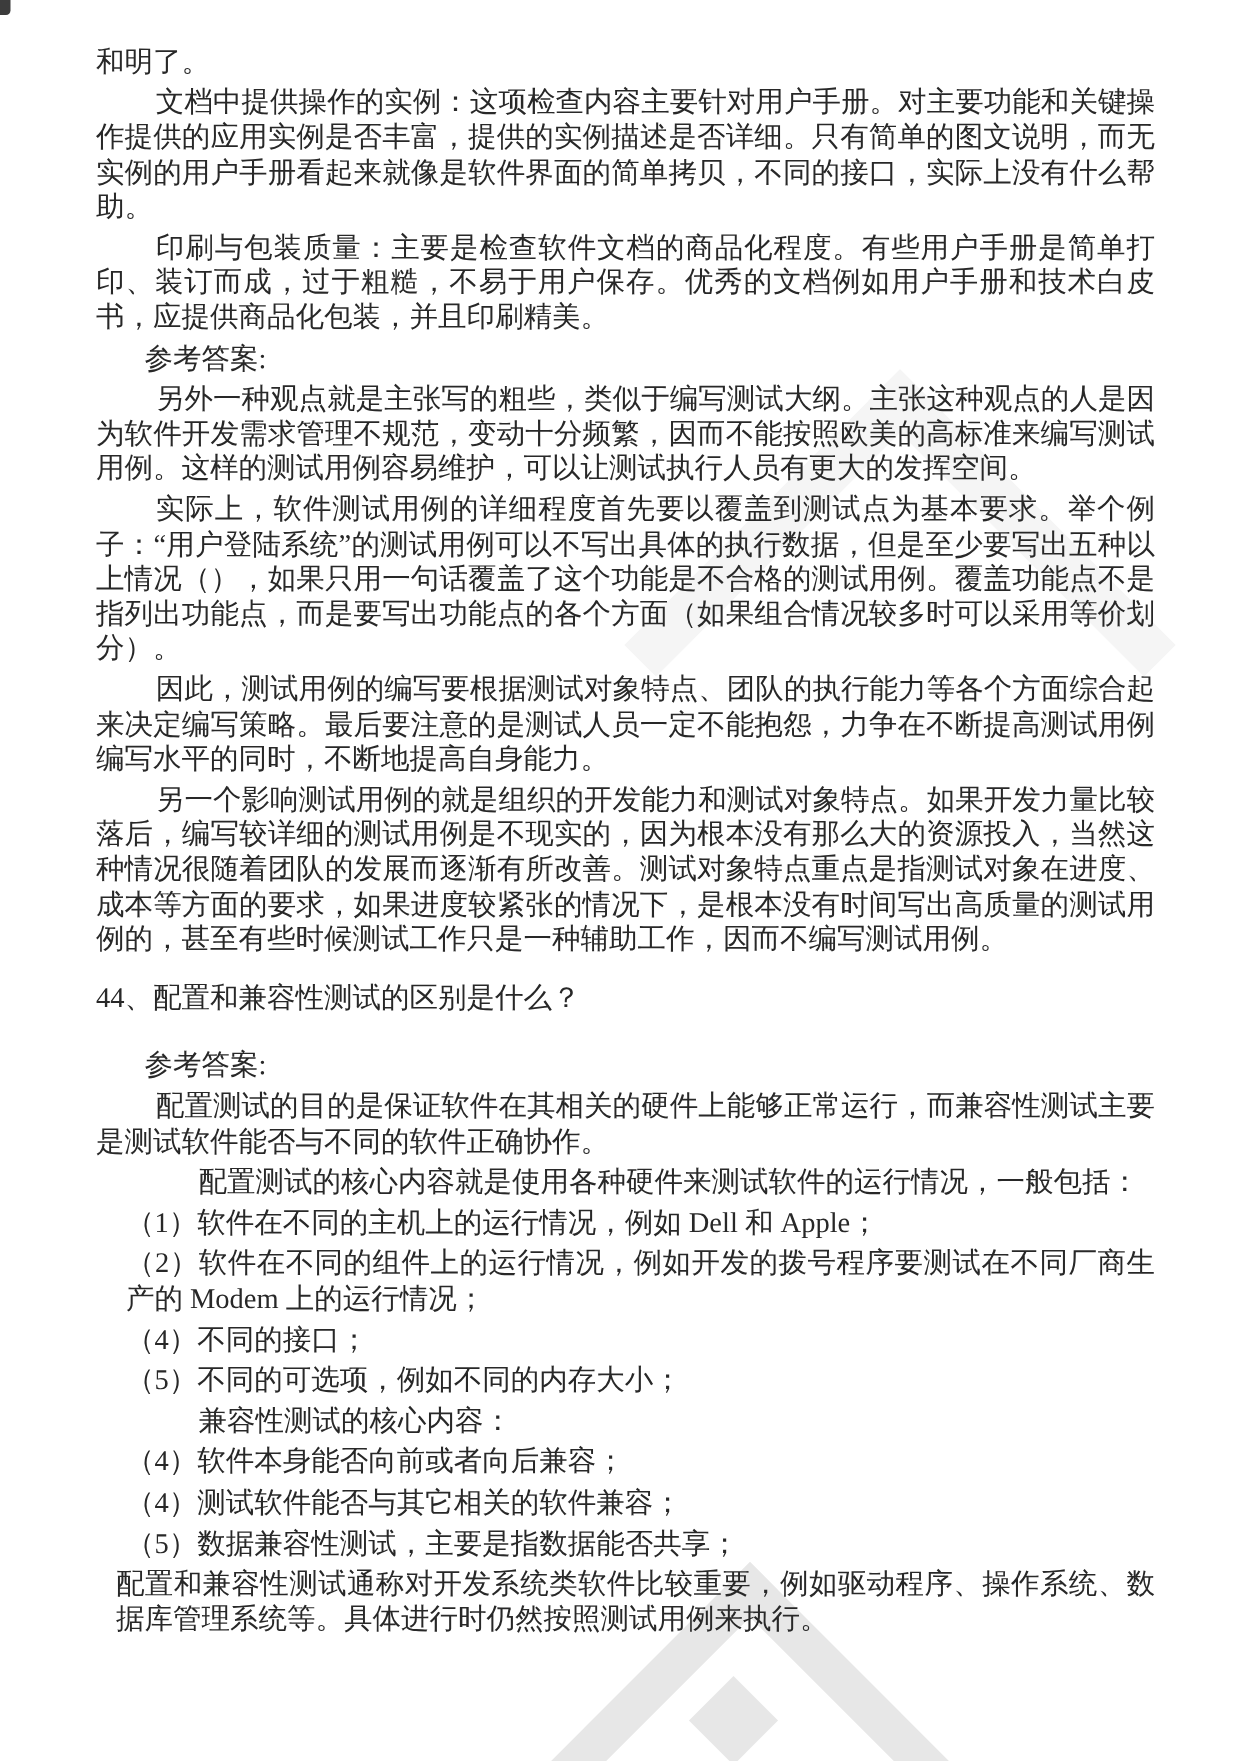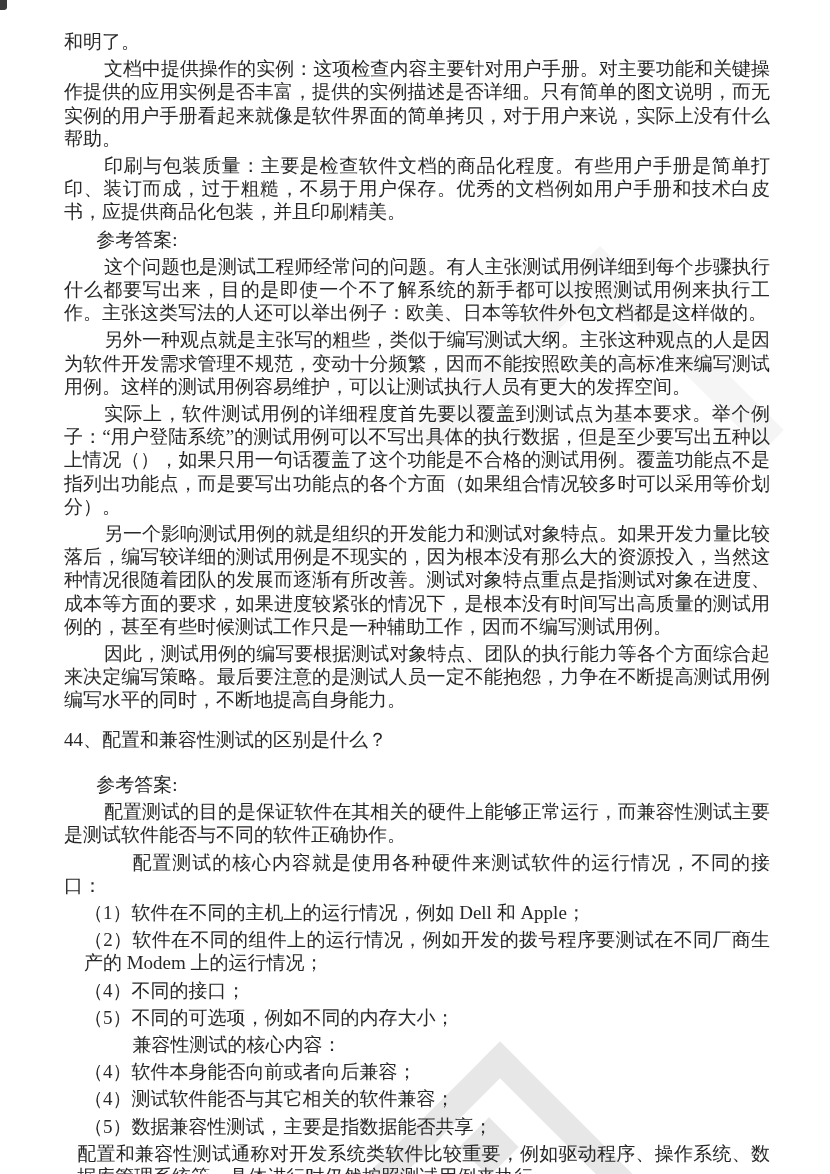--- a/index.html
+++ b/index.html
@@ -50,32 +50,31 @@
 </head>
 <body>
 
 <div class="corner-artifact"></div>
 <div class="wm wm-mid"></div>
 <div class="wm wm-bottom"></div>
 <div class="wm-bottom-core wm"></div>
 
 <main class="doc">
     <p class="blk blk-cont">和明了。</p>
-    <p class="blk blk-para">文档中提供操作的实例：这项检查内容主要针对用户手册。对主要功能和关键操作提供的应用实例是否丰富，提供的实例描述是否详细。只有简单的图文说明，而无实例的用户手册看起来就像是软件界面的简单拷贝，对于用户来说，实际上没有什么帮助。</p>
+    <p class="blk blk-para">文档中提供操作的实例：这项检查内容主要针对用户手册。对主要功能和关键操作提供的应用实例是否丰富，提供的实例描述是否详细。只有简单的图文说明，而无实例的用户手册看起来就像是软件界面的简单拷贝，不同的接口，实际上没有什么帮助。</p>
     <p class="blk blk-para">印刷与包装质量：主要是检查软件文档的商品化程度。有些用户手册是简单打印、装订而成，过于粗糙，不易于用户保存。优秀的文档例如用户手册和技术白皮书，应提供商品化包装，并且印刷精美。</p>
     <p class="blk blk-label">参考答案:</p>
-    <p class="blk blk-para">这个问题也是测试工程师经常问的问题。有人主张测试用例详细到每个步骤执行什么都要写出来，目的是即使一个不了解系统的新手都可以按照测试用例来执行工作。主张这类写法的人还可以举出例子：欧美、日本等软件外包文档都是这样做的。</p>
     <p class="blk blk-para">另外一种观点就是主张写的粗些，类似于编写测试大纲。主张这种观点的人是因为软件开发需求管理不规范，变动十分频繁，因而不能按照欧美的高标准来编写测试用例。这样的测试用例容易维护，可以让测试执行人员有更大的发挥空间。</p>
     <p class="blk blk-para">实际上，软件测试用例的详细程度首先要以覆盖到测试点为基本要求。举个例子：“用户登陆系统”的测试用例可以不写出具体的执行数据，但是至少要写出五种以上情况（），如果只用一句话覆盖了这个功能是不合格的测试用例。覆盖功能点不是指列出功能点，而是要写出功能点的各个方面（如果组合情况较多时可以采用等价划分）。</p>
+    <p class="blk blk-para">因此，测试用例的编写要根据测试对象特点、团队的执行能力等各个方面综合起来决定编写策略。最后要注意的是测试人员一定不能抱怨，力争在不断提高测试用例编写水平的同时，不断地提高自身能力。</p>
     <p class="blk blk-para">另一个影响测试用例的就是组织的开发能力和测试对象特点。如果开发力量比较落后，编写较详细的测试用例是不现实的，因为根本没有那么大的资源投入，当然这种情况很随着团队的发展而逐渐有所改善。测试对象特点重点是指测试对象在进度、成本等方面的要求，如果进度较紧张的情况下，是根本没有时间写出高质量的测试用例的，甚至有些时候测试工作只是一种辅助工作，因而不编写测试用例。</p>
-    <p class="blk blk-para">因此，测试用例的编写要根据测试对象特点、团队的执行能力等各个方面综合起来决定编写策略。最后要注意的是测试人员一定不能抱怨，力争在不断提高测试用例编写水平的同时，不断地提高自身能力。</p>
     <p class="blk blk-question">44、配置和兼容性测试的区别是什么？</p>
     <p class="blk blk-label">参考答案:</p>
     <p class="blk blk-para">配置测试的目的是保证软件在其相关的硬件上能够正常运行，而兼容性测试主要是测试软件能否与不同的软件正确协作。</p>
-    <p class="blk blk-deep">配置测试的核心内容就是使用各种硬件来测试软件的运行情况，不同的接口：</p>
+    <p class="blk blk-deep">配置测试的核心内容就是使用各种硬件来测试软件的运行情况，一般包括：</p>
     <p class="blk blk-item">（1）软件在不同的主机上的运行情况，例如 Dell 和 Apple；</p>
     <p class="blk blk-item">（2）软件在不同的组件上的运行情况，例如开发的拨号程序要测试在不同厂商生产的 Modem 上的运行情况；</p>
     <p class="blk blk-item">（4）不同的接口；</p>
     <p class="blk blk-item">（5）不同的可选项，例如不同的内存大小；</p>
     <p class="blk blk-deep">兼容性测试的核心内容：</p>
     <p class="blk blk-item">（4）软件本身能否向前或者向后兼容；</p>
     <p class="blk blk-item">（4）测试软件能否与其它相关的软件兼容；</p>
     <p class="blk blk-item">（5）数据兼容性测试，主要是指数据能否共享；</p>
     <p class="blk blk-item2">配置和兼容性测试通称对开发系统类软件比较重要，例如驱动程序、操作系统、数据库管理系统等。具体进行时仍然按照测试用例来执行。</p>
   </main>

